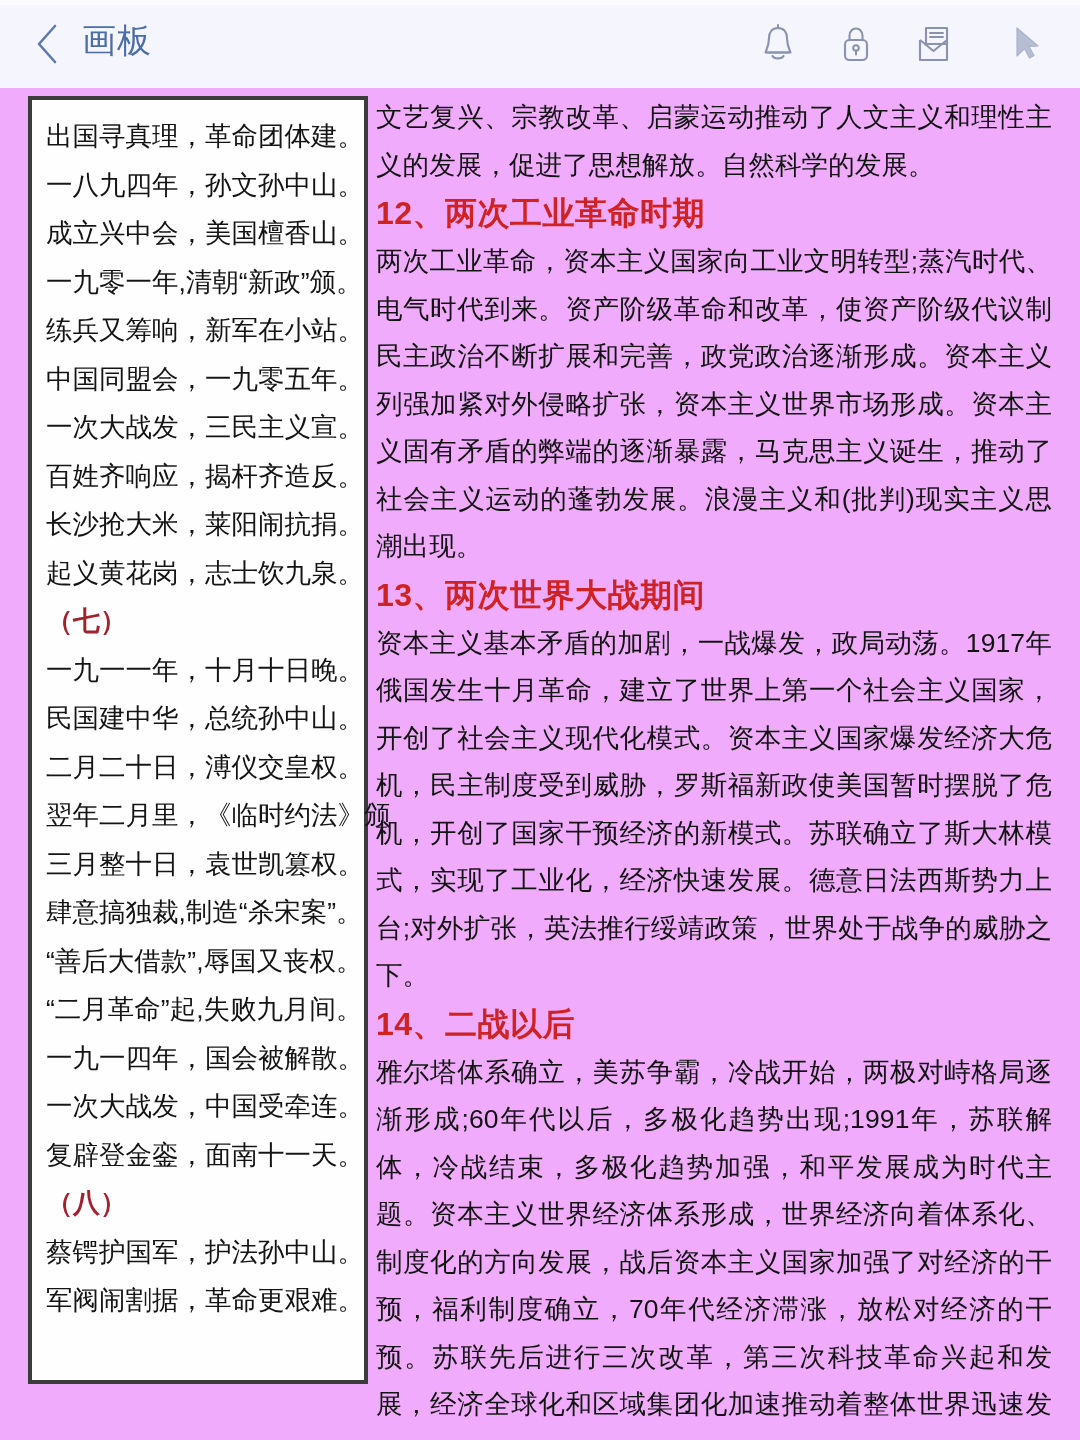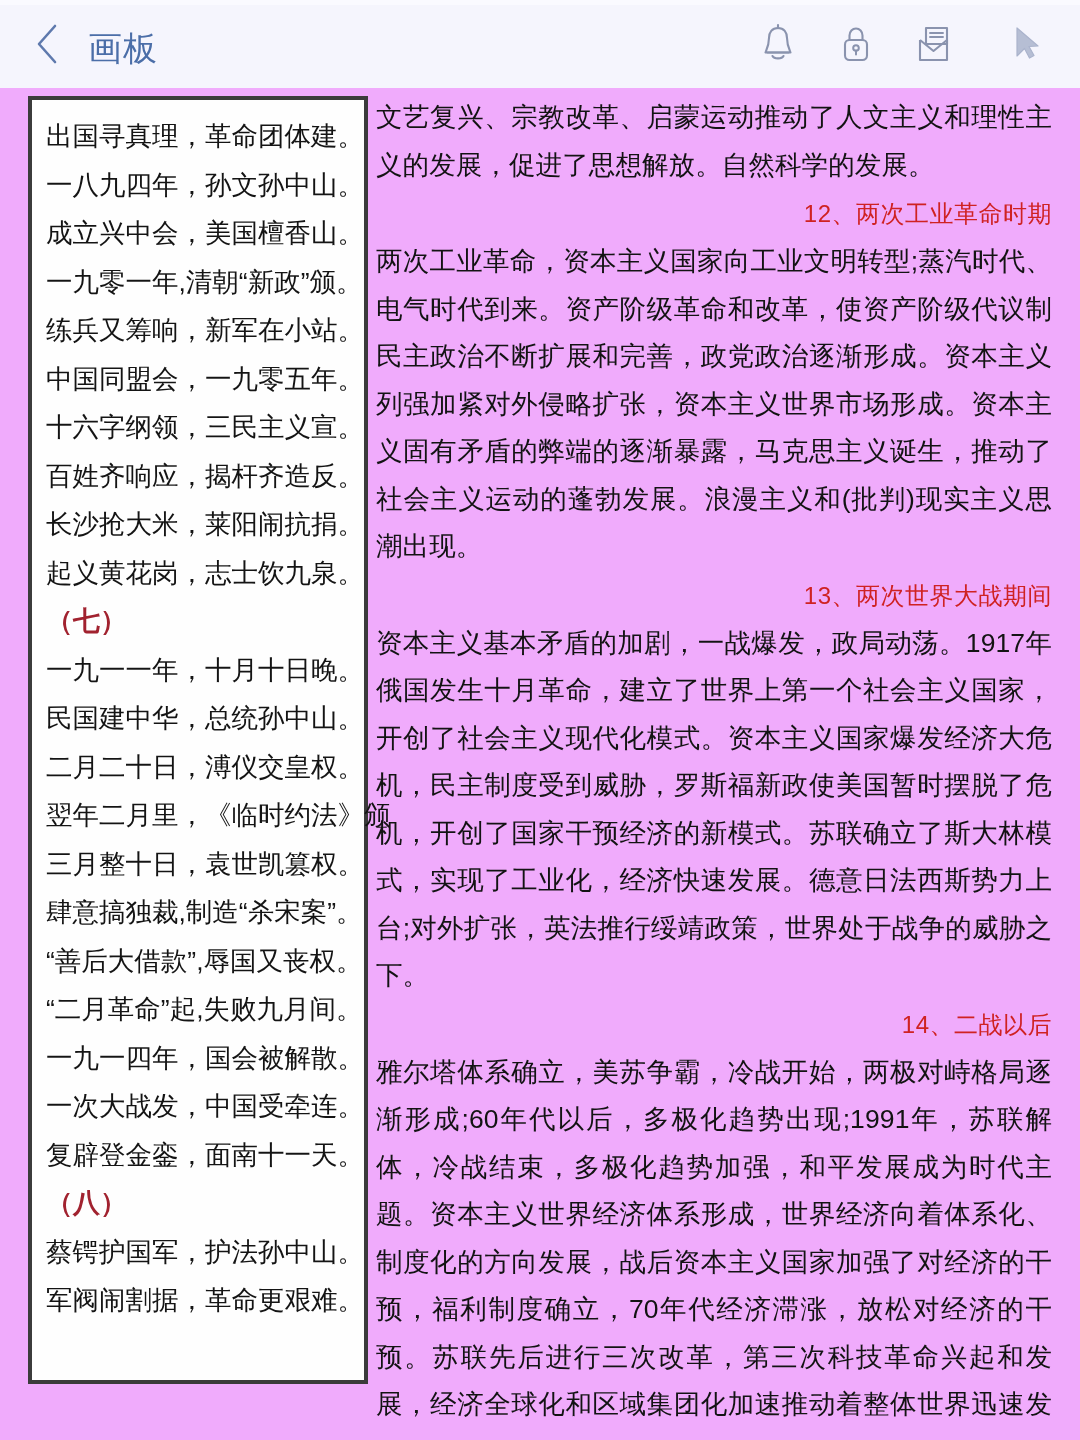--- a/index.html
+++ b/index.html
@@ -17,22 +17,22 @@
     position: relative;
     width: 1080px;
     height: 88px;
     background: #f5f5fd;
     display: flex;
     align-items: center;
     padding: 0 28px 0 34px;
   }
   .appbar-left {
     display: flex;
-    align-items: flex-end;
-    gap: 28px;
+    align-items: flex-start;
+    gap: 22px;
   }
   .back-chevron {
     width: 26px;
     height: 42px;
     position: relative;
     flex: 0 0 auto;
   }
   .back-chevron svg { display: block; }
   .appbar-title {
     font-size: 34px;
@@ -114,26 +114,25 @@
     font-size: 26.5px;
     line-height: 47.5px;
     color: #131313;
     text-align: justify;
     text-justify: inter-character;
     letter-spacing: 0.1px;
     font-family: "Liberation Sans", "DejaVu Sans", sans-serif;
   }
   .heading {
     color: #cf2222;
-    font-weight: 400;
-    font-size: 24px;
+    font-weight: 700;
+    font-size: 32px;
     line-height: 49px;
     letter-spacing: 0.5px;
     font-family: "Liberation Sans", "DejaVu Sans", sans-serif;
-    text-align: right;
   }
 </style>
 </head>
 <body>
 
 <div class="appbar">
   <div class="appbar-left">
     <span class="back-chevron">
       <svg width="26" height="42" viewBox="0 0 26 42" fill="none">
         <path d="M21 3 L5 21 L21 39" stroke="#5E79AD" stroke-width="2.6" stroke-linecap="round" stroke-linejoin="round"></path>
@@ -185,21 +184,21 @@
 <div class="content">
 
   <div class="left-col">
     <div class="poem-box" id="poem-box">
         <div class="poem-line">出国寻真理，革命团体建。</div>
         <div class="poem-line">一八九四年，孙文孙中山。</div>
         <div class="poem-line">成立兴中会，美国檀香山。</div>
         <div class="poem-line">一九零一年,清朝“新政”颁。</div>
         <div class="poem-line">练兵又筹响，新军在小站。</div>
         <div class="poem-line">中国同盟会，一九零五年。</div>
-        <div class="poem-line">十六字纲领，三民主义宣。</div>
+        <div class="poem-line">一次大战发，三民主义宣。</div>
         <div class="poem-line">百姓齐响应，揭杆齐造反。</div>
         <div class="poem-line">长沙抢大米，莱阳闹抗捐。</div>
         <div class="poem-line">起义黄花岗，志士饮九泉。</div>
         <div class="poem-line sect">（七）</div>
         <div class="poem-line">一九一一年，十月十日晚。</div>
         <div class="poem-line">民国建中华，总统孙中山。</div>
         <div class="poem-line">二月二十日，溥仪交皇权。</div>
         <div class="poem-line">翌年二月里，《临时约法》颁</div>
         <div class="poem-line">三月整十日，袁世凯篡权。</div>
         <div class="poem-line">肆意搞独裁,制造“杀宋案”。</div>

